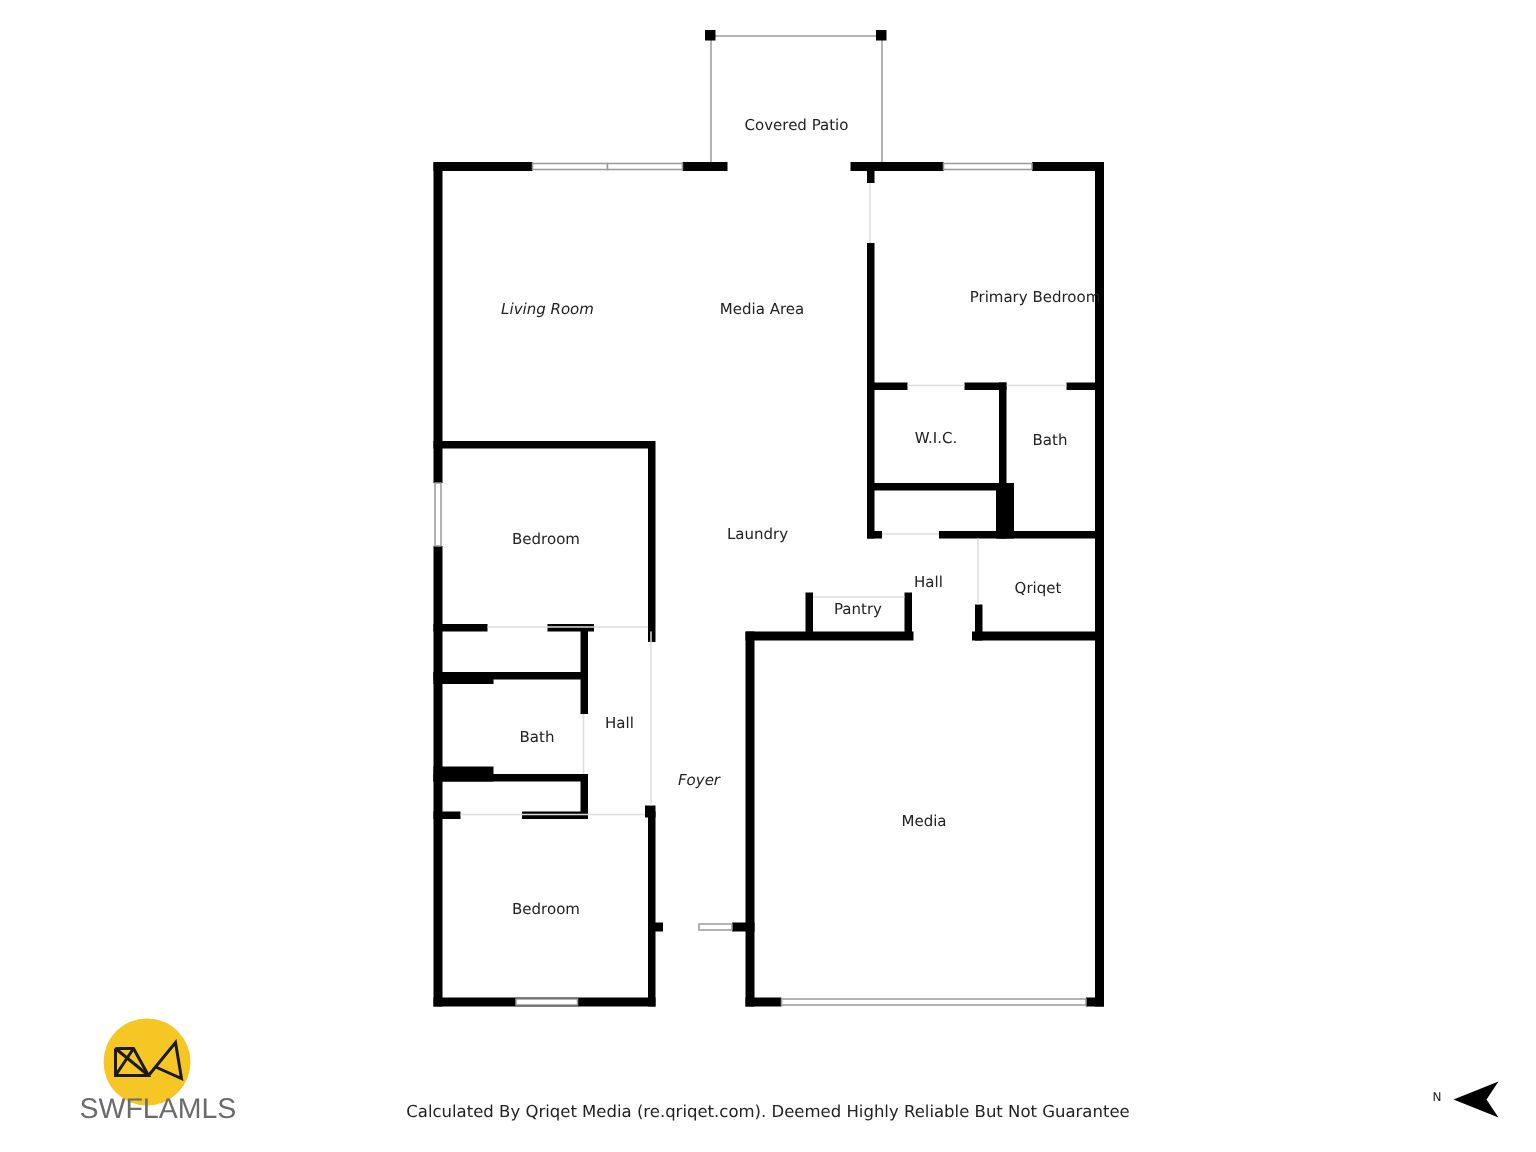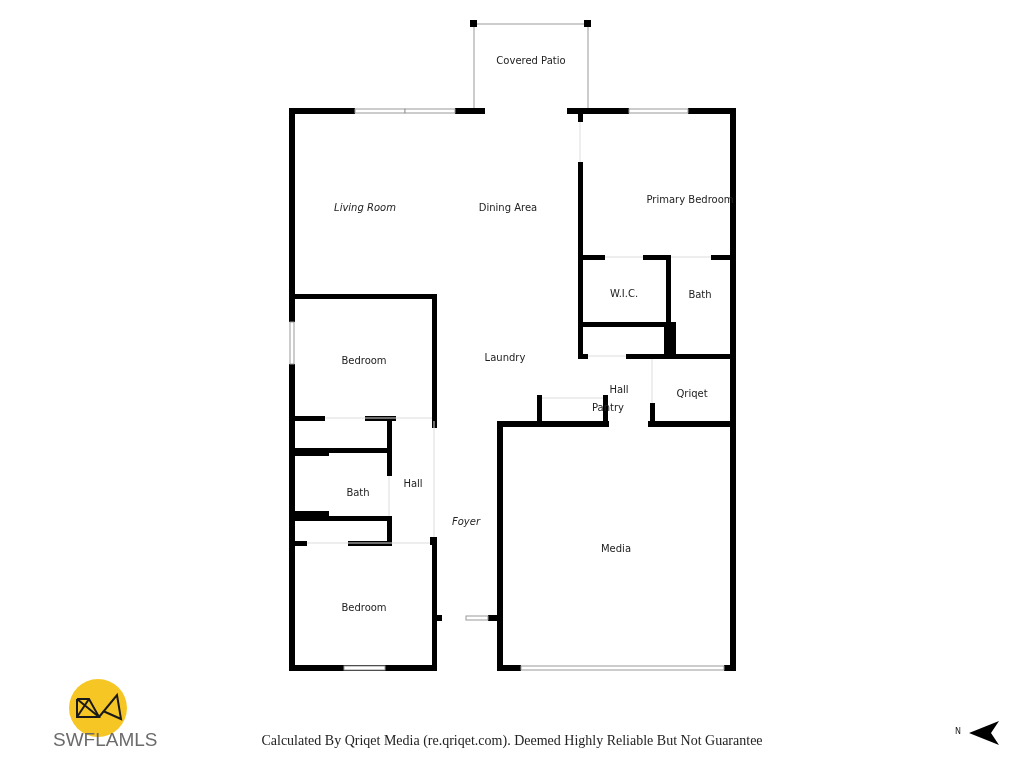--- a/index.html
+++ b/index.html
@@ -1,19 +1,19 @@
 <!DOCTYPE html>
 <html><head>
 <meta charset="utf-8">
 <style>
   html, body { margin: 0; padding: 0; background: #ffffff; }
   body { width: 1024px; height: 768px; position: relative; overflow: hidden; font-family: "DejaVu Sans", sans-serif; }
   .plan { position: absolute; left: 0; top: 0; width: 1024px; height: 768px; }
   .label { position: absolute; font-size: 10px; color: #222; white-space: nowrap; transform: translate(-50%, -50%); }
-  .footer { position: absolute; left: 512px; top: 741px; transform: translate(-50%, -50%); font-size: 14px; color: #222; white-space: nowrap; font-family: Liberation Serif, serif; }
+  .footer { position: absolute; left: 512px; top: 741px; transform: translate(-50%, -50%); font-size: 11px; color: #222; white-space: nowrap; }
   .logo { position: absolute; left: 8px; top: 679px; width: 120px; height: 70px; margin-left: 45px; }
   .logo-circle { position: absolute; left: 16px; top: 0; width: 58px; height: 58px; border-radius: 50%; background: #f6c624; }
   .logo-text { position: absolute; left: 0; top: 50px; font-family: "Liberation Sans", sans-serif; font-size: 19px; color: #6b6b6b; letter-spacing: 0px; }
   .compass { position: absolute; left: 955px; top: 720px; width: 50px; height: 26px; }
   .compass-n { position: absolute; left: 0; top: 7px; font-size: 8px; color: #222; }
 </style>
 </head>
 <body>
 
 <svg class="plan" viewBox="0 0 1024 768" xmlns="http://www.w3.org/2000/svg">
@@ -113,31 +113,31 @@
     <line x1="652" y1="359" x2="652" y2="403"></line>
     <line x1="542" y1="398" x2="603" y2="398"></line>
     <line x1="325" y1="418" x2="432" y2="418"></line>
     <line x1="389" y1="476" x2="389" y2="516"></line>
     <line x1="434" y1="421" x2="434" y2="537"></line>
     <line x1="307" y1="543" x2="430" y2="543"></line>
   </g>
 </svg>
 
 <div>
-  <div class="label" style="left:531px;top:60px;text-align:center;">Covered Patio</div>
+  <div class="label" style="left:531px;top:84px;text-align:center;">Covered Patio</div>
   <div class="label" style="left:365px;top:207px;font-style:italic;">Living Room</div>
-  <div class="label" style="left:508px;top:207px;">Dining Area</div>
+  <div class="label" style="left:508px;top:207px;">Media Area</div>
   <div class="label" style="left:690px;top:187px;margin-top:12px;">Primary Bedroom</div>
   <div class="label" style="left:624px;top:293px;">W.I.C.</div>
   <div class="label" style="left:700px;top:294px;">Bath</div>
   <div class="label" style="left:364px;top:360px;">Bedroom</div>
   <div class="label" style="left:505px;top:357px;">Laundry</div>
   <div class="label" style="left:619px;top:389px;">Hall</div>
   <div class="label" style="left:692px;top:393px;">Qriqet</div>
-  <div class="label" style="left:572px;top:407px;margin-left:36px;">Pantry</div>
+  <div class="label" style="left:572px;top:407px;">Pantry</div>
   <div class="label" style="left:358px;top:492px;">Bath</div>
   <div class="label" style="left:413px;top:483px;">Hall</div>
   <div class="label" style="left:466px;top:521px;font-style:italic;">Foyer</div>
   <div class="label" style="left:616px;top:548px;">Media</div>
   <div class="label" style="left:364px;top:607px;">Bedroom</div>
 </div>
 
 <div class="footer">Calculated By Qriqet Media (re.qriqet.com). Deemed Highly Reliable But Not Guarantee</div>
 
 <div class="logo">

